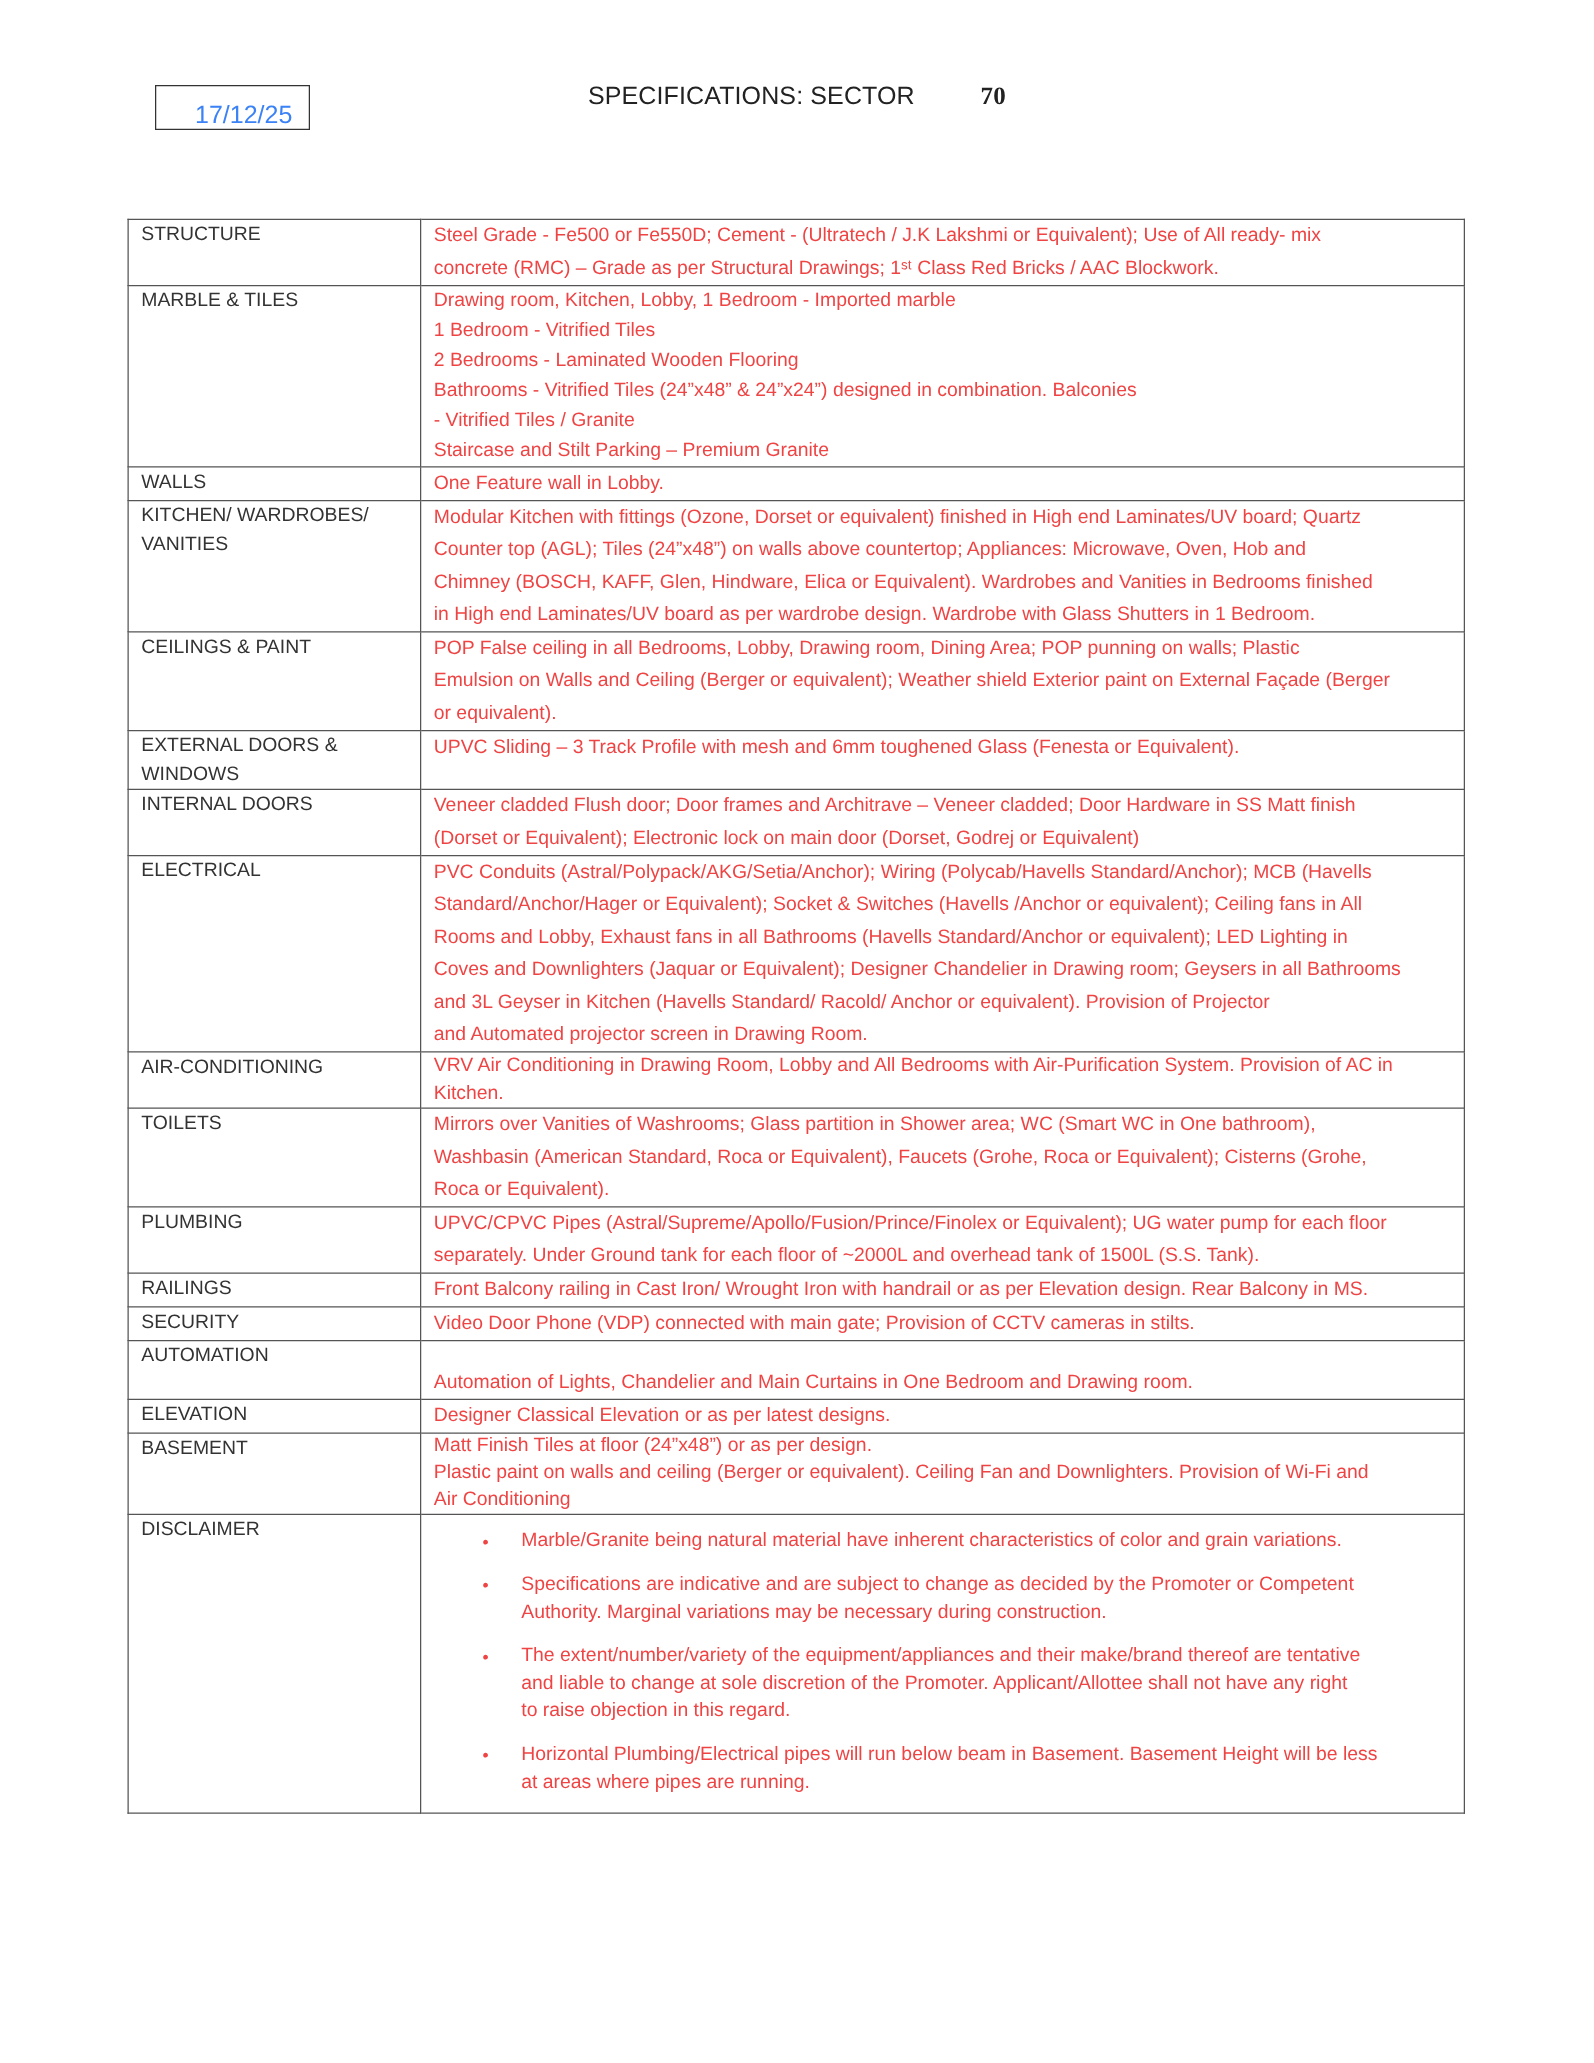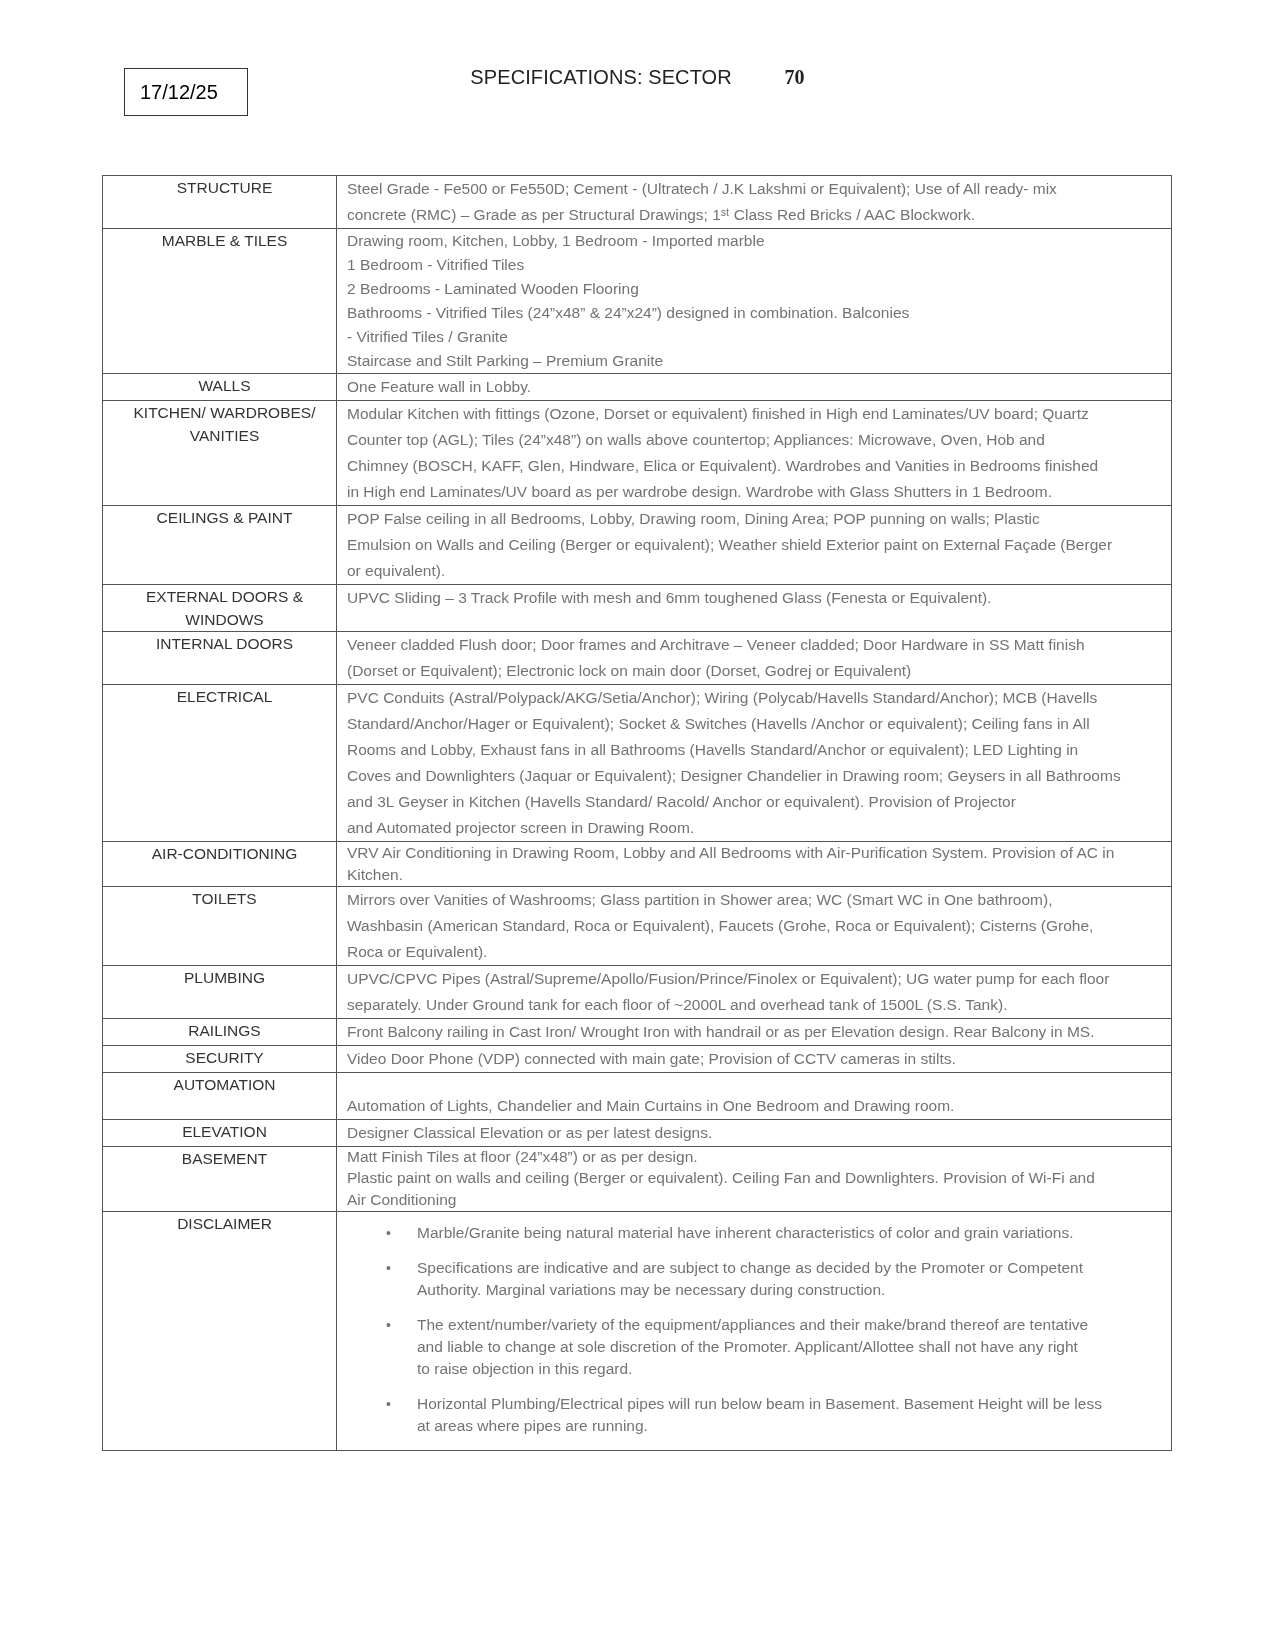--- a/index.html
+++ b/index.html
@@ -1,23 +1,23 @@
 <!DOCTYPE html>
 <html><head>
 <meta charset="utf-8">
 <style>
   html, body { margin: 0; padding: 0; background: #ffffff; }
   body { width: 1275px; height: 1650px; position: relative; font-family: "Liberation Sans", sans-serif; color: #1a1a1a; overflow: hidden; }
-  .date-box { position: absolute; left: 124px; top: 68px; width: 124px; height: 48px; border: 1px solid #333; box-sizing: border-box; font-size: 20px; line-height: 46px; padding-left: 15px; color: #000000; }
+  .date-box { position: absolute; left: 124px; top: 68px; width: 124px; height: 36px; border: 1px solid #333; box-sizing: border-box; font-size: 20px; line-height: 46px; padding-left: 31px; color: #3b82f6; }
   .title { position: absolute; left: 0; width: 1275px; top: 66px; text-align: center; font-size: 20px; color: #222; letter-spacing: 0.1px; }
   .title .num { font-family: "Liberation Serif", serif; font-weight: bold; font-size: 20px; margin-left: 47px; }
   table.spec { position: absolute; left: 102px; top: 175px; width: 1070px; border-collapse: collapse; table-layout: fixed; }
   table.spec td { border: 1.5px solid #555; vertical-align: top; font-size: 15.5px; line-height: 26px; padding: 0 0 0 10px; }
-  table.spec td.lbl { width: 223px; color: #333; padding-top: 0; line-height: 23px; text-align: center; }
-  table.spec td.val { color: #737373; }
+  table.spec td.lbl { width: 223px; color: #333; padding-top: 0; line-height: 23px; }
+  table.spec td.val { color: #ef4444; }
   .val .ln { display: block; white-space: nowrap; }
   .pad-top { padding-top: 20px !important; }
   ul.disc { margin: 10px 0 4px 0; padding: 0 0 0 70px; list-style: none; }
   ul.disc li { position: relative; line-height: 22px; margin-bottom: 13px; }
   ul.disc li .bullet { position: absolute; left: -31px; top: 0; font-size: 14px; }
   ul.disc li .ln { display: block; white-space: nowrap; }
 </style>
 </head>
 <body>
 

